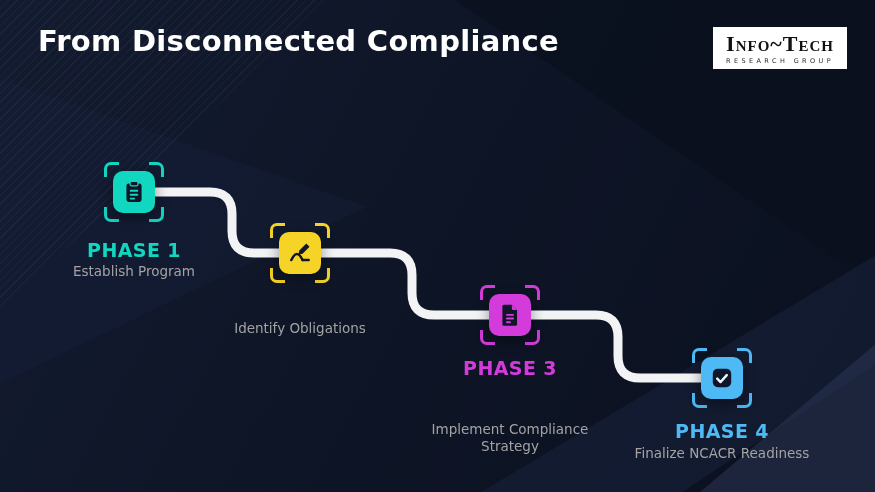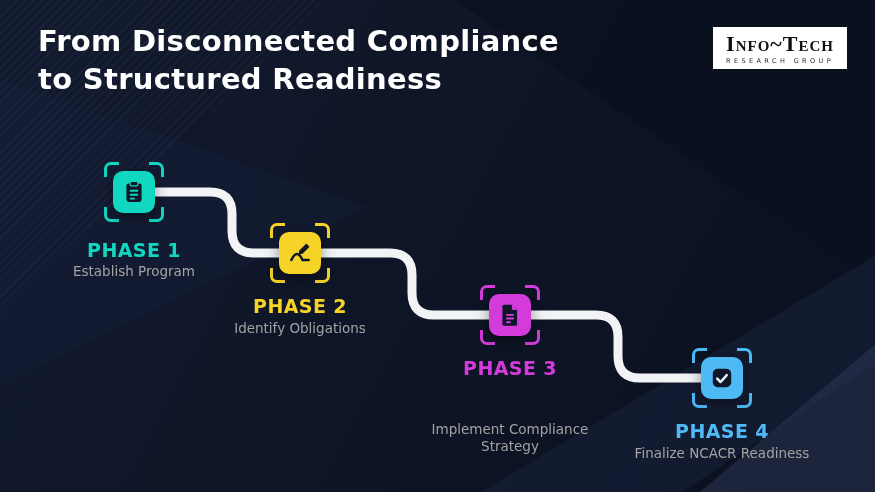--- a/index.html
+++ b/index.html
@@ -58,21 +58,20 @@
 
   <div class="bg-grad"></div>
   <div class="poly poly-top-right"></div>
   <div class="poly poly-left-mid"></div>
   <div class="poly poly-bottom-mid"></div>
   <div class="poly poly-bottom-right"></div>
   <div class="hatch"></div>
 
   <div class="title">
     <div>From Disconnected Compliance</div>
-    <div>to Structured Readiness</div>
   </div>
 
   <div class="logo">
     <div class="logo-name">Info~Tech</div>
     <div class="logo-sub">RESEARCH GROUP</div>
   </div>
 
 
   <svg class="connector" width="875" height="492" viewBox="0 0 875 492">
     <path d="M134 192 H210 Q232 192 232 214 V231 Q232 253 254 253 H390 Q412 253 412 275 V293 Q412 315 434 315 H596 Q618 315 618 337 V356 Q618 378 640 378 H722" fill="none" stroke="#f2f3f5" stroke-width="9" stroke-linecap="round" stroke-linejoin="round"></path>
@@ -102,21 +101,20 @@
     <span class="bk bl"></span>
     <span class="bk br"></span>
     <div class="square">
       <svg viewBox="0 0 24 24">
         <path d="M4 18.5 q2.6-5.5 5.2-5.5 t5.2 5.5" fill="none" stroke="#0e1628" stroke-width="2.3" stroke-linecap="round"></path>
         <path d="M14.4 18.5 h5.6" fill="none" stroke="#0e1628" stroke-width="2.3" stroke-linecap="round"></path>
         <path d="M17.8 3.2 l3 3 -6.4 6.4 -3.8 .8 .8 -3.8 z" fill="#0e1628"></path>
       </svg>
     </div>
   </div>
-  <div class="phase-label" style="left: 300px; top: 295px; --accent: #F5D327;">PHASE 2</div>
   <div class="phase-desc" style="left:300px;top:320px">Identify Obligations</div>
 
   <div class="node" style="left: 480px; top: 285px; --accent: #D43BDB;">
     <span class="bk tl"></span>
     <span class="bk tr"></span>
     <span class="bk bl"></span>
     <span class="bk br"></span>
     <div class="square">
       <svg viewBox="0 0 24 24">
         <path d="M6.5 2.5 h7.2 l4.8 4.8 v13.2 a1.5 1.5 0 0 1 -1.5 1.5 h-10.5 a1.5 1.5 0 0 1 -1.5 -1.5 v-16.5 a1.5 1.5 0 0 1 1.5 -1.5 z" fill="#0e1628"></path>

